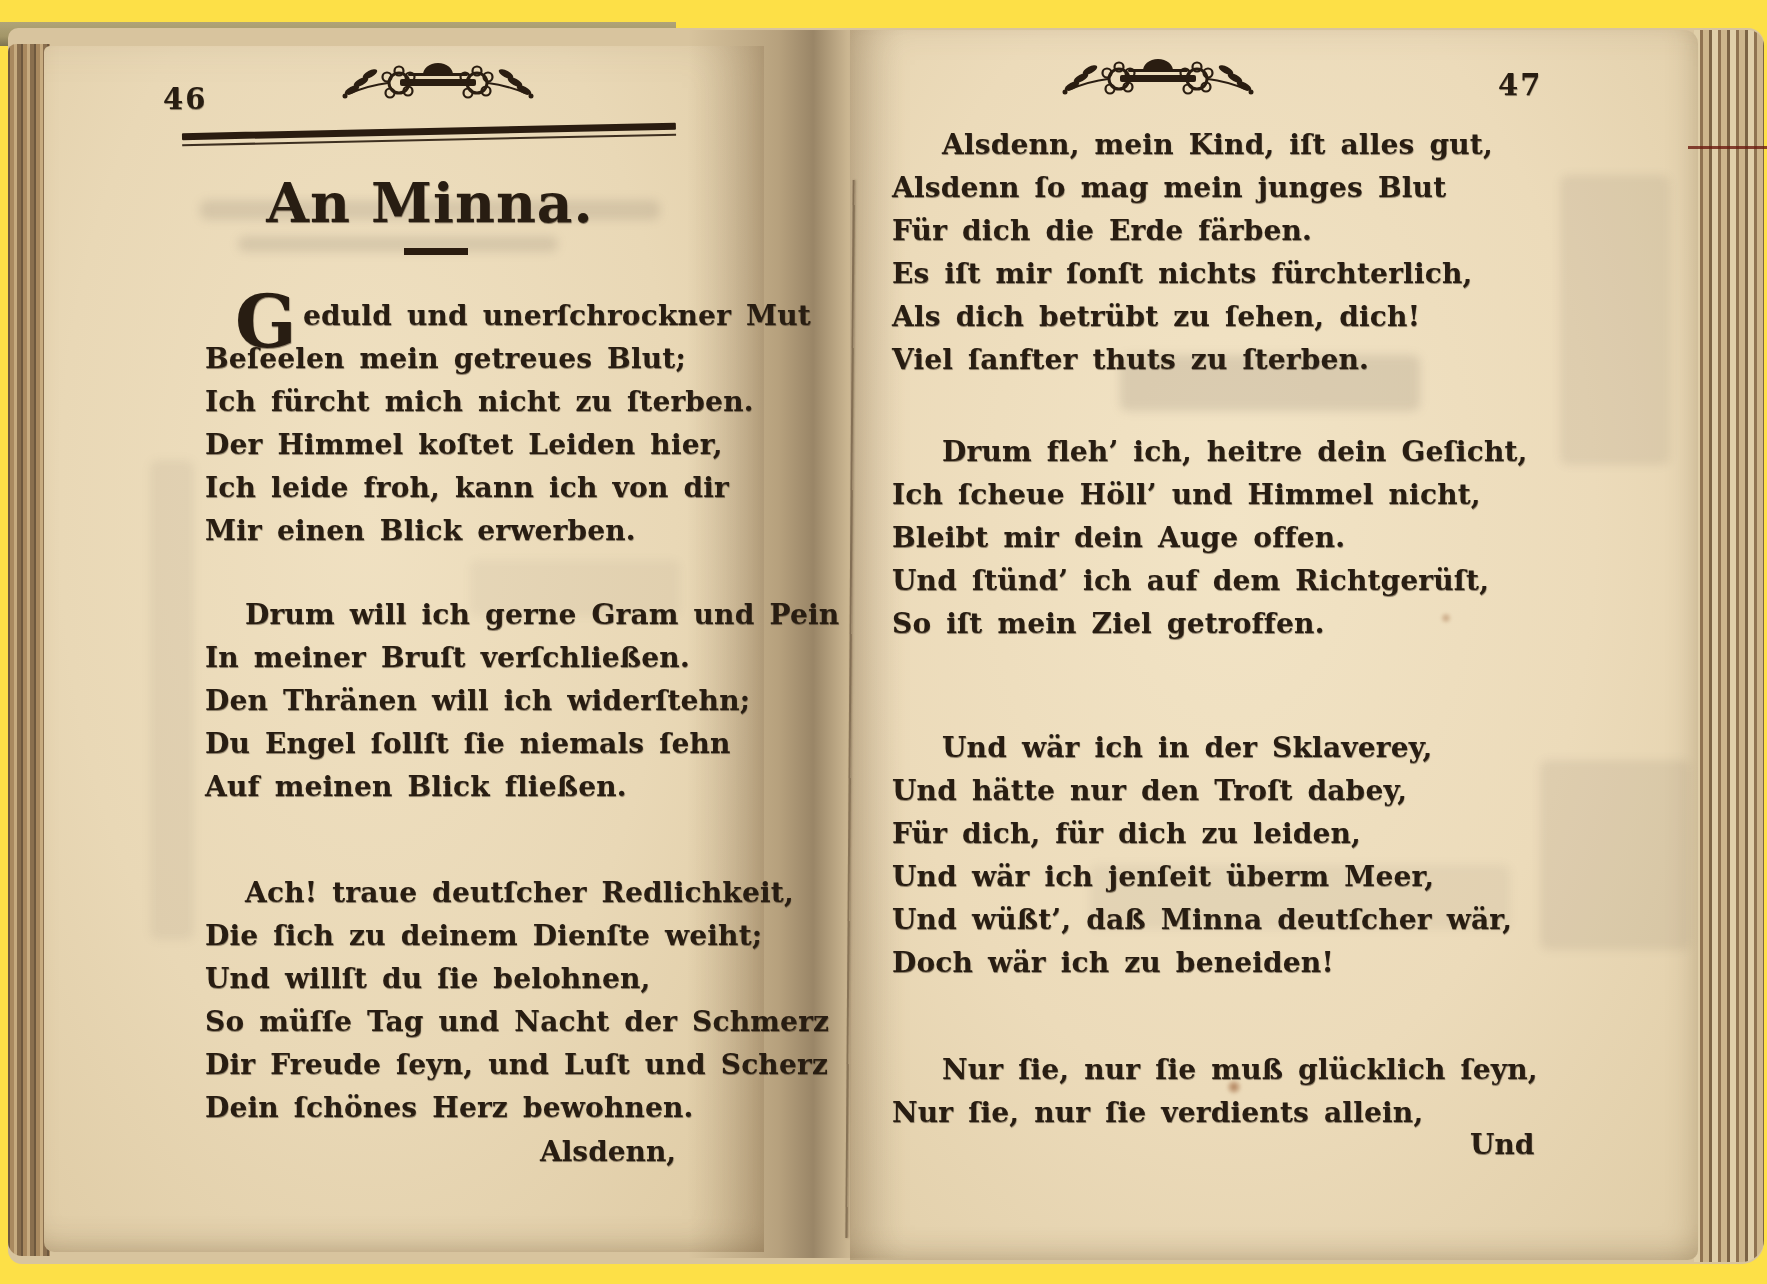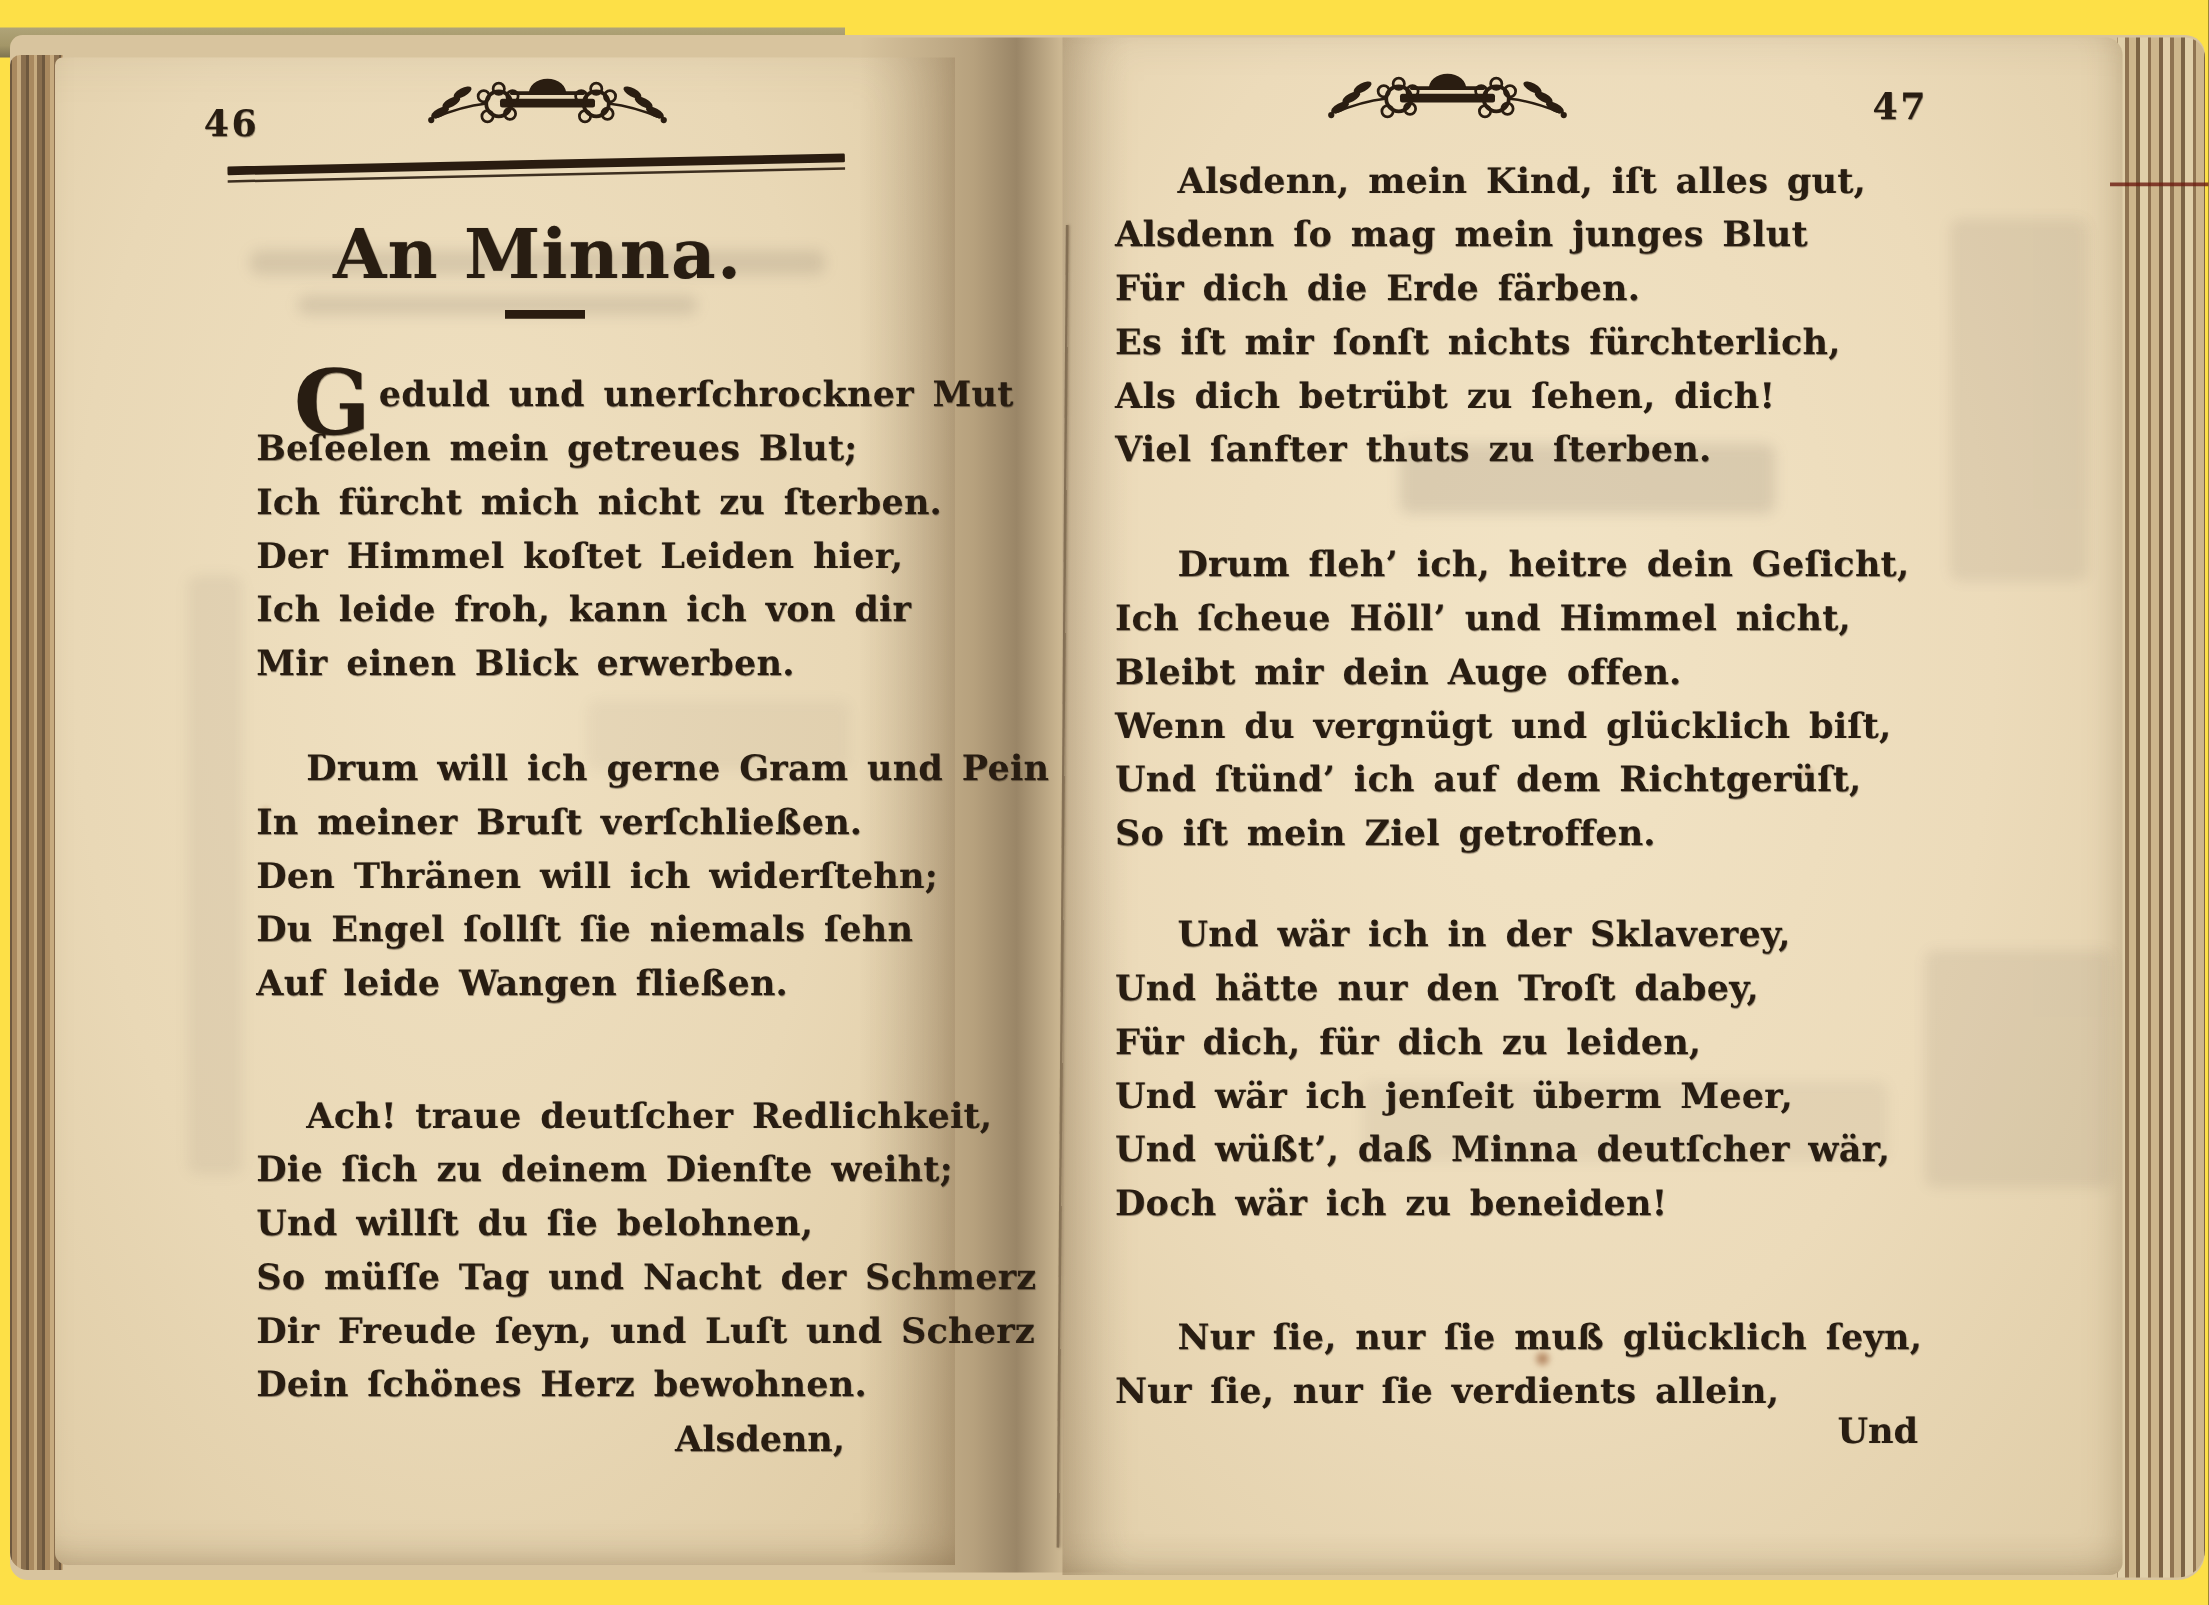--- a/index.html
+++ b/index.html
@@ -144,21 +144,21 @@
         <div class="poem-line">Ich leide froh, kann ich von dir</div>
         <div class="poem-line">Mir einen Blick erwerben.</div>
       </div>
   </div>
 
   <div class="stanza col-left indent-first ink" style="left:205px;top:593px">
       <div class="poem-line">Drum will ich gerne Gram und Pein</div>
       <div class="poem-line">In meiner Bruſt verſchließen.</div>
       <div class="poem-line">Den Thränen will ich widerſtehn;</div>
       <div class="poem-line">Du Engel ſollſt ſie niemals ſehn</div>
-      <div class="poem-line">Auf leide Wangen fließen.</div>
+      <div class="poem-line">Auf meinen Blick fließen.</div>
     </div>
 
   <div class="stanza col-left indent-first ink" style="left:205px;top:871px">
       <div class="poem-line">Ach! traue deutſcher Redlichkeit,</div>
       <div class="poem-line">Die ſich zu deinem Dienſte weiht;</div>
       <div class="poem-line">Und willſt du ſie belohnen,</div>
       <div class="poem-line">So müſſe Tag und Nacht der Schmerz</div>
       <div class="poem-line">Dir Freude ſeyn, und Luſt und Scherz</div>
       <div class="poem-line">Dein ſchönes Herz bewohnen.</div>
     </div>
@@ -179,21 +179,20 @@
       <div class="poem-line">Für dich die Erde färben.</div>
       <div class="poem-line">Es iſt mir ſonſt nichts fürchterlich,</div>
       <div class="poem-line">Als dich betrübt zu ſehen, dich!</div>
       <div class="poem-line">Viel ſanfter thuts zu ſterben.</div>
     </div>
 
   <div class="stanza col-right indent-first ink" style="left:892px;top:430px">
       <div class="poem-line">Drum fleh’ ich, heitre dein Geſicht,</div>
       <div class="poem-line">Ich ſcheue Höll’ und Himmel nicht,</div>
       <div class="poem-line">Bleibt mir dein Auge offen.</div>
-      <div class="poem-line">Wenn du vergnügt und glücklich biſt,</div>
       <div class="poem-line">Und ſtünd’ ich auf dem Richtgerüſt,</div>
       <div class="poem-line">So iſt mein Ziel getroffen.</div>
     </div>
 
   <div class="stanza col-right indent-first ink" style="left:892px;top:726px">
       <div class="poem-line">Und wär ich in der Sklaverey,</div>
       <div class="poem-line">Und hätte nur den Troſt dabey,</div>
       <div class="poem-line">Für dich, für dich zu leiden,</div>
       <div class="poem-line">Und wär ich jenſeit überm Meer,</div>
       <div class="poem-line">Und wüßt’, daß Minna deutſcher wär,</div>

